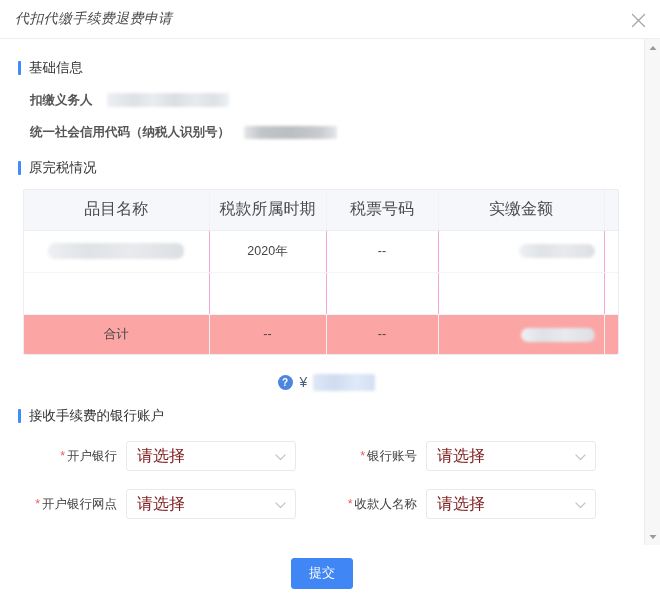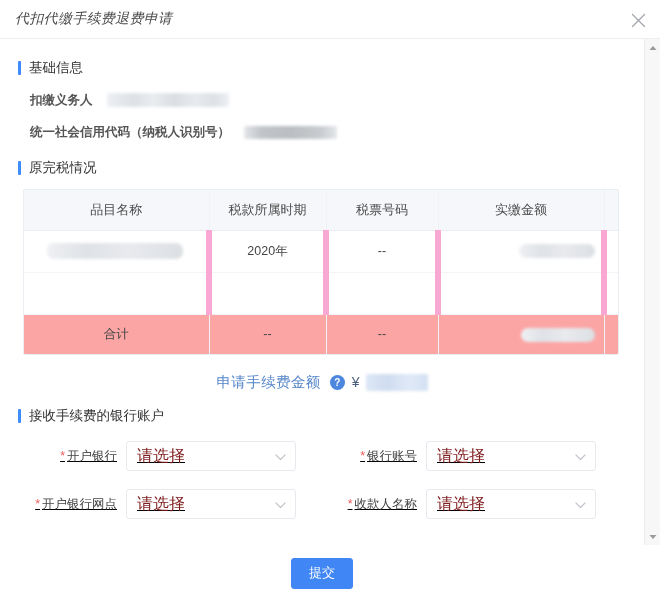--- a/index.html
+++ b/index.html
@@ -126,33 +126,33 @@
     background: #ffffff;
     overflow: hidden;
   }
   table.tax-table {
     width: 100%;
     border-collapse: collapse;
     table-layout: fixed;
   }
   table.tax-table th {
     background: #f5f7fa;
-    font-size: 13px;
+    font-size: 16px;
     font-weight: normal;
     color: #4a4a4a;
     height: 40px;
     border-right: 1px solid #eef1f5;
     border-bottom: 1px solid #eaedf1;
     text-align: center;
   }
   table.tax-table td {
     height: 42px;
     font-size: 12.5px;
     color: #444444;
-    border-right: 6px solid #f9a8d4;
+    border-right: 1px solid #f9a8d4;
     border-bottom: 1px solid #f2f4f7;
     text-align: center;
   }
   table.tax-table th:last-child,
   table.tax-table td:last-child { border-right: none; }
   .col-1 { width: 185px; }
   .col-2 { width: 117px; }
   .col-3 { width: 112px; }
   .col-4 { width: 166px; }
   .col-5 { width: 14px; }
@@ -201,21 +201,21 @@
   .yen { font-size: 14px; color: #4a5f80; margin-right: 6px; }
   .fee-redact {
     display: inline-block;
     width: 62px; height: 17px;
     border-radius: 2px;
     background: linear-gradient(90deg,#dde7f5 0%, #cfdcf0 35%, #e0e9f7 70%, #d3e0f2 100%);
     filter: blur(1.6px);
   }
 
   
-  .form-section { margin-top: 14px; text-decoration: underline; }
+  .form-section { margin-top: 14px; }
   .form-row {
     display: flex; align-items: center;
     margin-top: 16px;
     padding-left: 12px;
   }
   .field {
     display: flex; align-items: center;
   }
   .field.left  { width: 300px; }
   .field.right { width: 290px; }
@@ -358,21 +358,20 @@
               <td>
                 <span class="cell-redact cr-total"></span>
               </td>
               <td></td>
             </tr>
           </tbody>
         </table>
       </div>
 
       <div class="fee-line">
-        <span class="fee-label">申请手续费金额</span>
         <span class="help-icon">?</span>
         <span class="yen">¥</span>
         <span class="fee-redact"></span>
       </div>
 
       <div class="section-head" style="margin-top:14px;">
         <div class="section-bar"></div>
         <div class="section-title">接收手续费的银行账户</div>
       </div>
 

